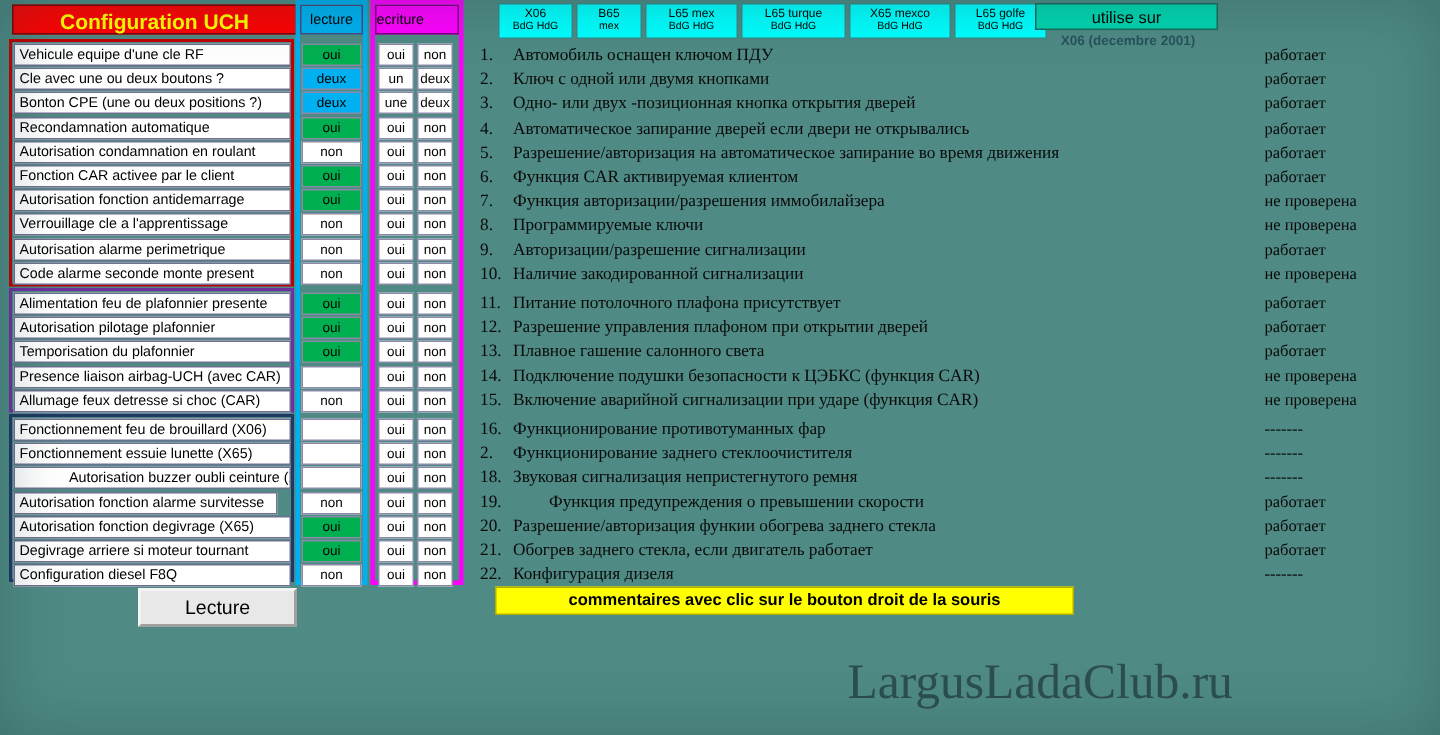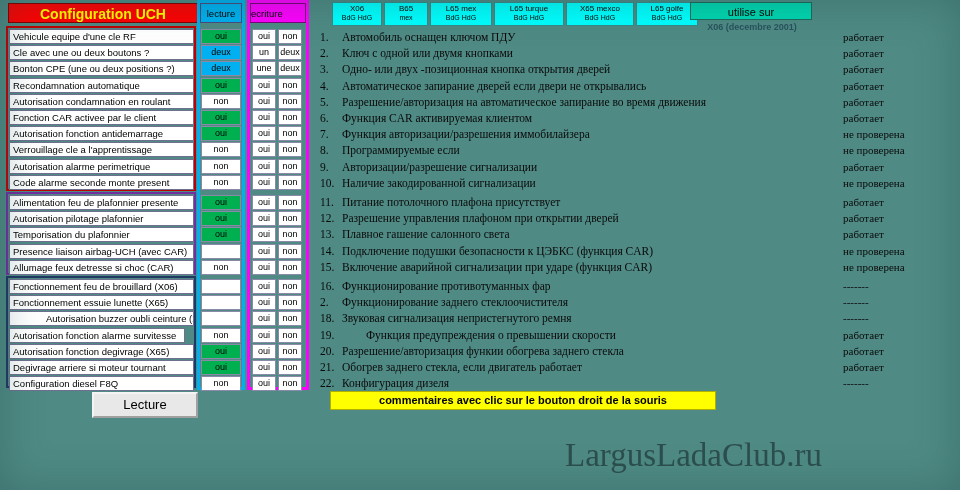--- a/index.html
+++ b/index.html
@@ -286,21 +286,21 @@
       <div class="abs ru" style="left: 320px; top: 95.8px; width: 24px; height: 14px; text-align: left;">5.</div>
       <div class="abs ru" style="left: 342px; top: 95.8px; width: 490px; height: 14px;">Разрешение/авторизация на автоматическое запирание во время движения</div>
       <div class="abs status" style="left: 843px; top: 95.8px; width: 110px; height: 14px;">работает</div>
       <div class="abs ru" style="left: 320px; top: 112px; width: 24px; height: 14px; text-align: left;">6.</div>
       <div class="abs ru" style="left: 342px; top: 112px; width: 490px; height: 14px;">Функция CAR активируемая клиентом</div>
       <div class="abs status" style="left: 843px; top: 112px; width: 110px; height: 14px;">работает</div>
       <div class="abs ru" style="left: 320px; top: 128.2px; width: 24px; height: 14px; text-align: left;">7.</div>
       <div class="abs ru" style="left: 342px; top: 128.2px; width: 490px; height: 14px;">Функция авторизации/разрешения иммобилайзера</div>
       <div class="abs status" style="left: 843px; top: 128.2px; width: 110px; height: 14px;">не проверена</div>
       <div class="abs ru" style="left: 320px; top: 144.4px; width: 24px; height: 14px; text-align: left;">8.</div>
-      <div class="abs ru" style="left: 342px; top: 144.4px; width: 490px; height: 14px;">Программируемые если</div>
+      <div class="abs ru" style="left: 342px; top: 144.4px; width: 490px; height: 14px;">Программируемые ключи</div>
       <div class="abs status" style="left: 843px; top: 144.4px; width: 110px; height: 14px;">не проверена</div>
       <div class="abs ru" style="left: 320px; top: 160.6px; width: 24px; height: 14px; text-align: left;">9.</div>
       <div class="abs ru" style="left: 342px; top: 160.6px; width: 490px; height: 14px;">Авторизации/разрешение сигнализации</div>
       <div class="abs status" style="left: 843px; top: 160.6px; width: 110px; height: 14px;">работает</div>
       <div class="abs ru" style="left: 320px; top: 176.8px; width: 24px; height: 14px; text-align: left;">10.</div>
       <div class="abs ru" style="left: 342px; top: 176.8px; width: 490px; height: 14px;">Наличие закодированной сигнализации</div>
       <div class="abs status" style="left: 843px; top: 176.8px; width: 110px; height: 14px;">не проверена</div>
       <div class="abs ru" style="left: 320px; top: 196px; width: 24px; height: 14px; text-align: left;">11.</div>
       <div class="abs ru" style="left: 342px; top: 196px; width: 490px; height: 14px;">Питание  потолочного плафона присутствует</div>
       <div class="abs status" style="left: 843px; top: 196px; width: 110px; height: 14px;">работает</div>

